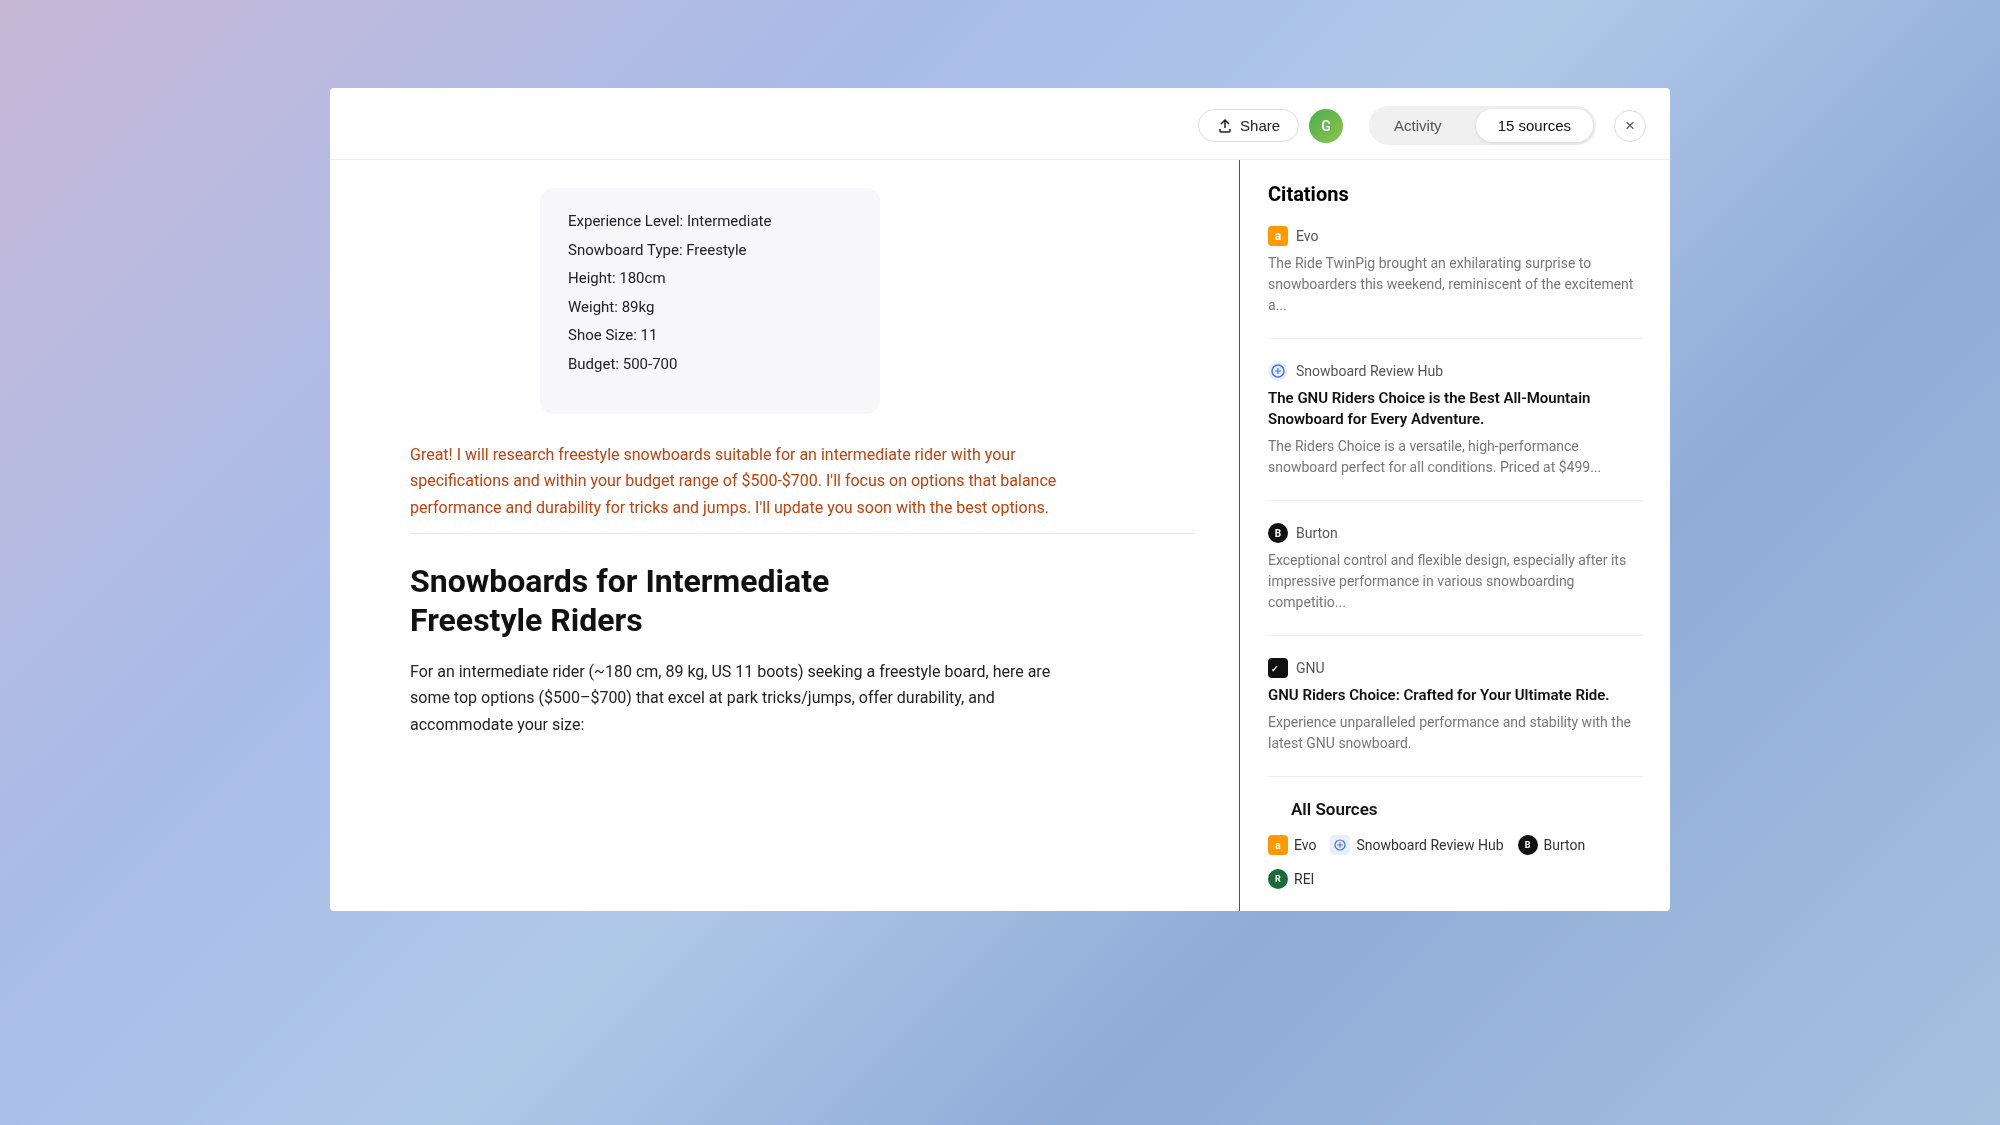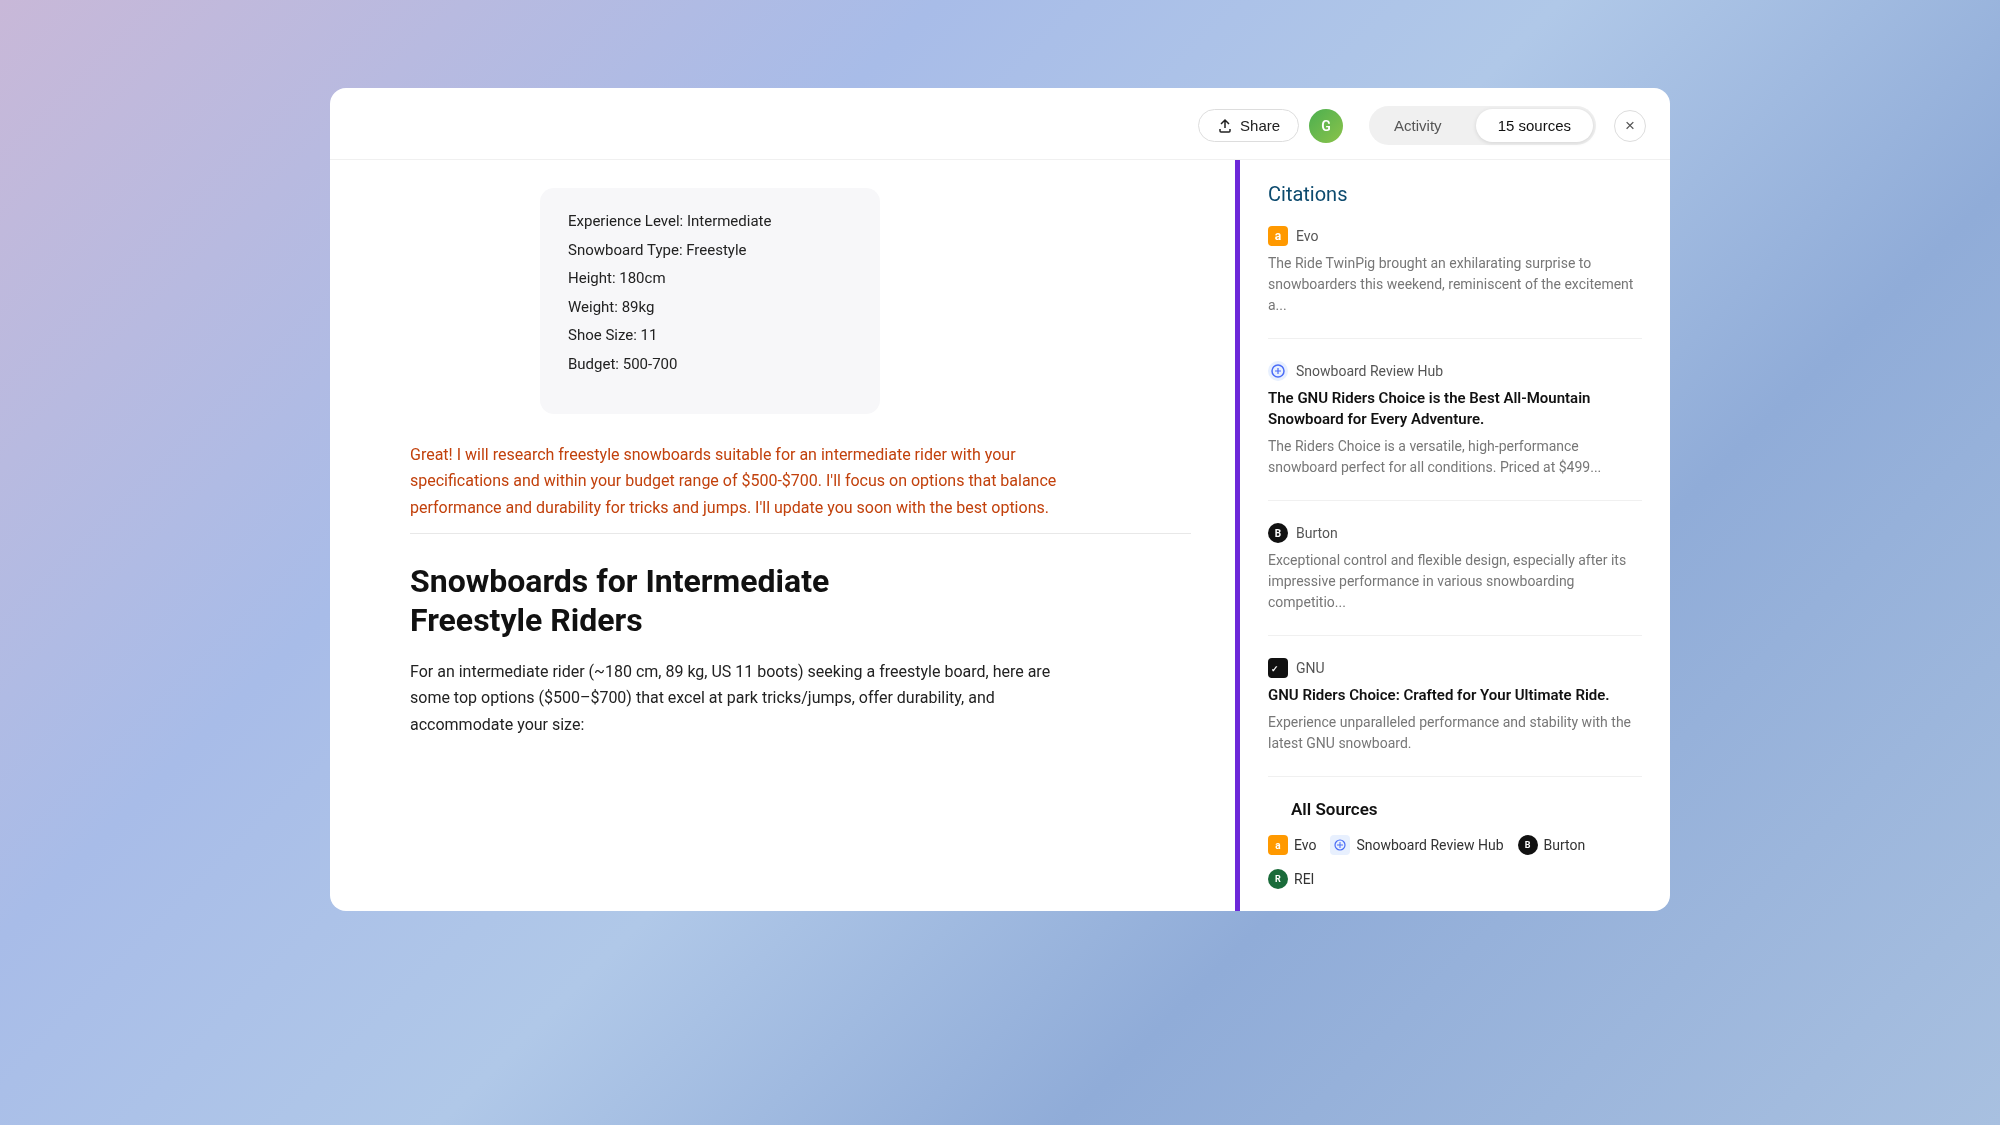--- a/index.html
+++ b/index.html
@@ -6,21 +6,21 @@
     body {
       font-family: -apple-system, BlinkMacSystemFont, 'Segoe UI', Roboto, sans-serif;
       background: linear-gradient(135deg, #c8b8d8 0%, #a8bce8 30%, #b0c8e8 50%, #90acd8 70%, #a8c0e0 100%);
       min-height: 100vh;
       display: flex;
       align-items: flex-start;
       justify-content: center;
     }
     .window {
       background: white;
-      border-radius: 16px;
+      border-radius: 4px;
       width: 1340px;
       margin: 88px auto 20px auto;
       min-height: 750px;
       position: relative;
       overflow: hidden;
       display: flex;
       flex-direction: column;
     }
     .header {
       display: flex;
@@ -91,21 +91,21 @@
       font-size: 17px;
     }
     .content {
       display: flex;
       flex: 1;
     }
     .main-panel {
       flex: 1;
       padding: 28px 44px 17px 80px;
       overflow-y: auto;
-      border-right: 5px solid #6d28d9;
+      border-right: 1px solid #6d28d9;
     }
     .info-card {
       background: #f7f7f9;
       border-radius: 14px;
       padding: 22px 28px;
       margin-bottom: 28px;
       width: 340px;
       margin-left: 130px;
     }
     .info-card p {
@@ -148,22 +148,22 @@
     }
     
     .right-panel {
       width: 430px;
       flex-shrink: 0;
       padding: 22px 28px;
       overflow-y: auto;
     }
     .citations-title {
       font-size: 20px;
-      font-weight: 400;
-      color: #0c4a6e;
+      font-weight: 700;
+      color: #000000;
       margin-bottom: 20px;
     }
     .citation-item {
       margin-bottom: 22px;
       padding-bottom: 22px;
       border-bottom: 1px solid #f0f0f0;
     }
     .citation-item:last-of-type { border-bottom: none; }
     .citation-source {
       display: flex;

